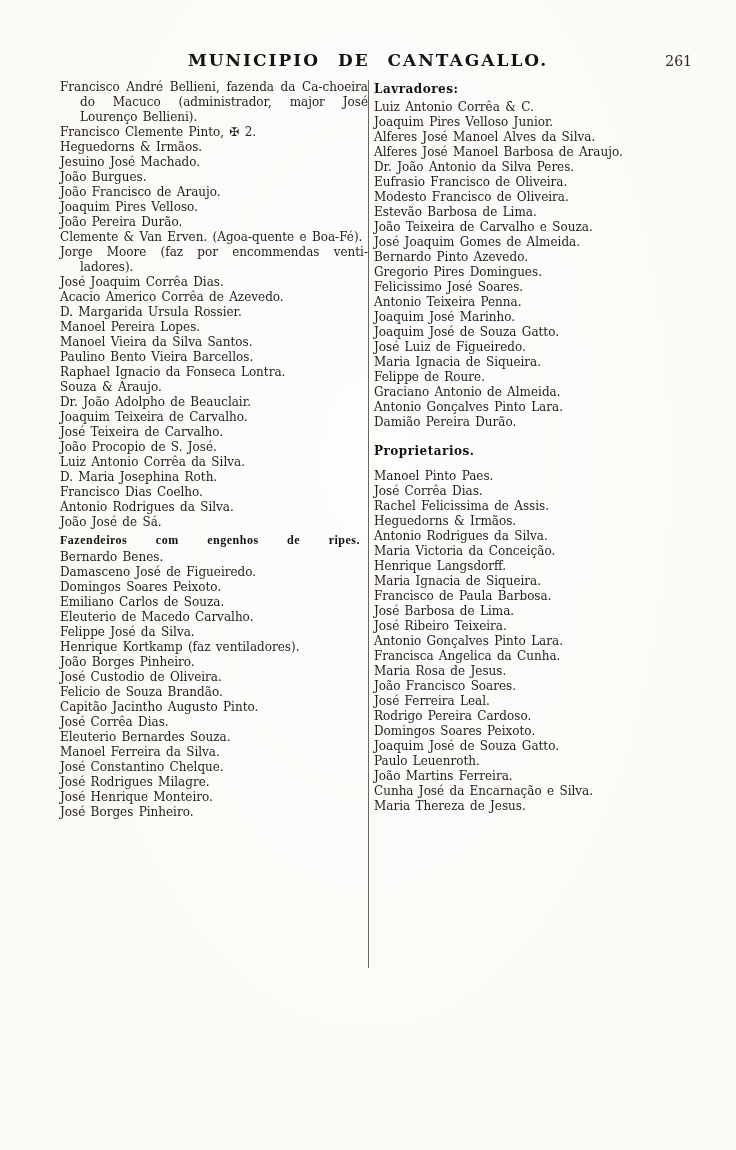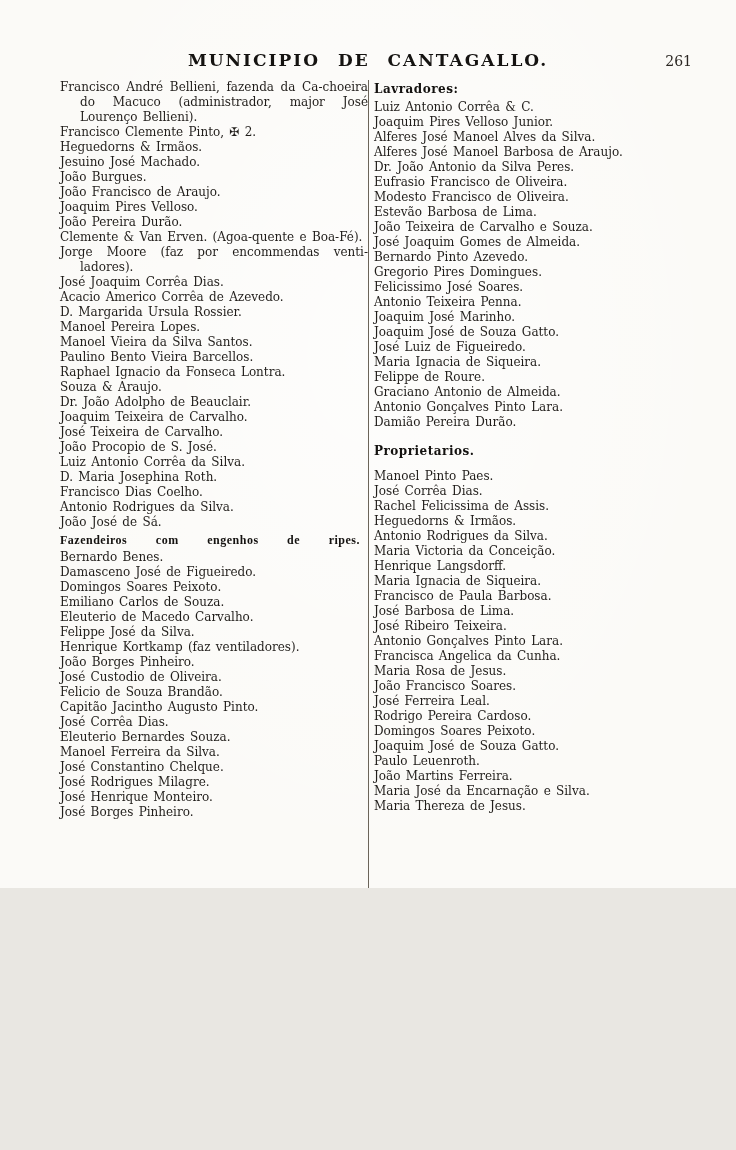--- a/index.html
+++ b/index.html
@@ -4,21 +4,21 @@
 <style>
   html, body {
     margin: 0;
     padding: 0;
     background: #e9e7e2;
     font-family: "DejaVu Serif", "Liberation Serif", serif;
   }
   .page {
     position: relative;
     width: 736px;
-    height: 888px;
+    height: 1150px;
     background:
       radial-gradient(ellipse at 50% 40%, rgba(255,255,255,0.6), rgba(0,0,0,0) 70%),
       #fbfaf7;
     color: #201d1a;
     overflow: hidden;
   }
   .header {
     position: absolute;
     top: 50px;
     left: 0;
@@ -196,20 +196,20 @@
           <div class="entry">Antonio Gonçalves Pinto Lara.</div>
           <div class="entry">Francisca Angelica da Cunha.</div>
           <div class="entry">Maria Rosa de Jesus.</div>
           <div class="entry">João Francisco Soares.</div>
           <div class="entry">José Ferreira Leal.</div>
           <div class="entry">Rodrigo Pereira Cardoso.</div>
           <div class="entry">Domingos Soares Peixoto.</div>
           <div class="entry">Joaquim José de Souza Gatto.</div>
           <div class="entry">Paulo Leuenroth.</div>
           <div class="entry">João Martins Ferreira.</div>
-          <div class="entry">Maria José da Encarnação e Silva.</div>
+          <div class="entry">Cunha José da Encarnação e Silva.</div>
           <div class="entry">Maria Thereza de Jesus.</div>
         </div>
     </div>
 
   </div>
 
 </div>
 
 </body></html>

